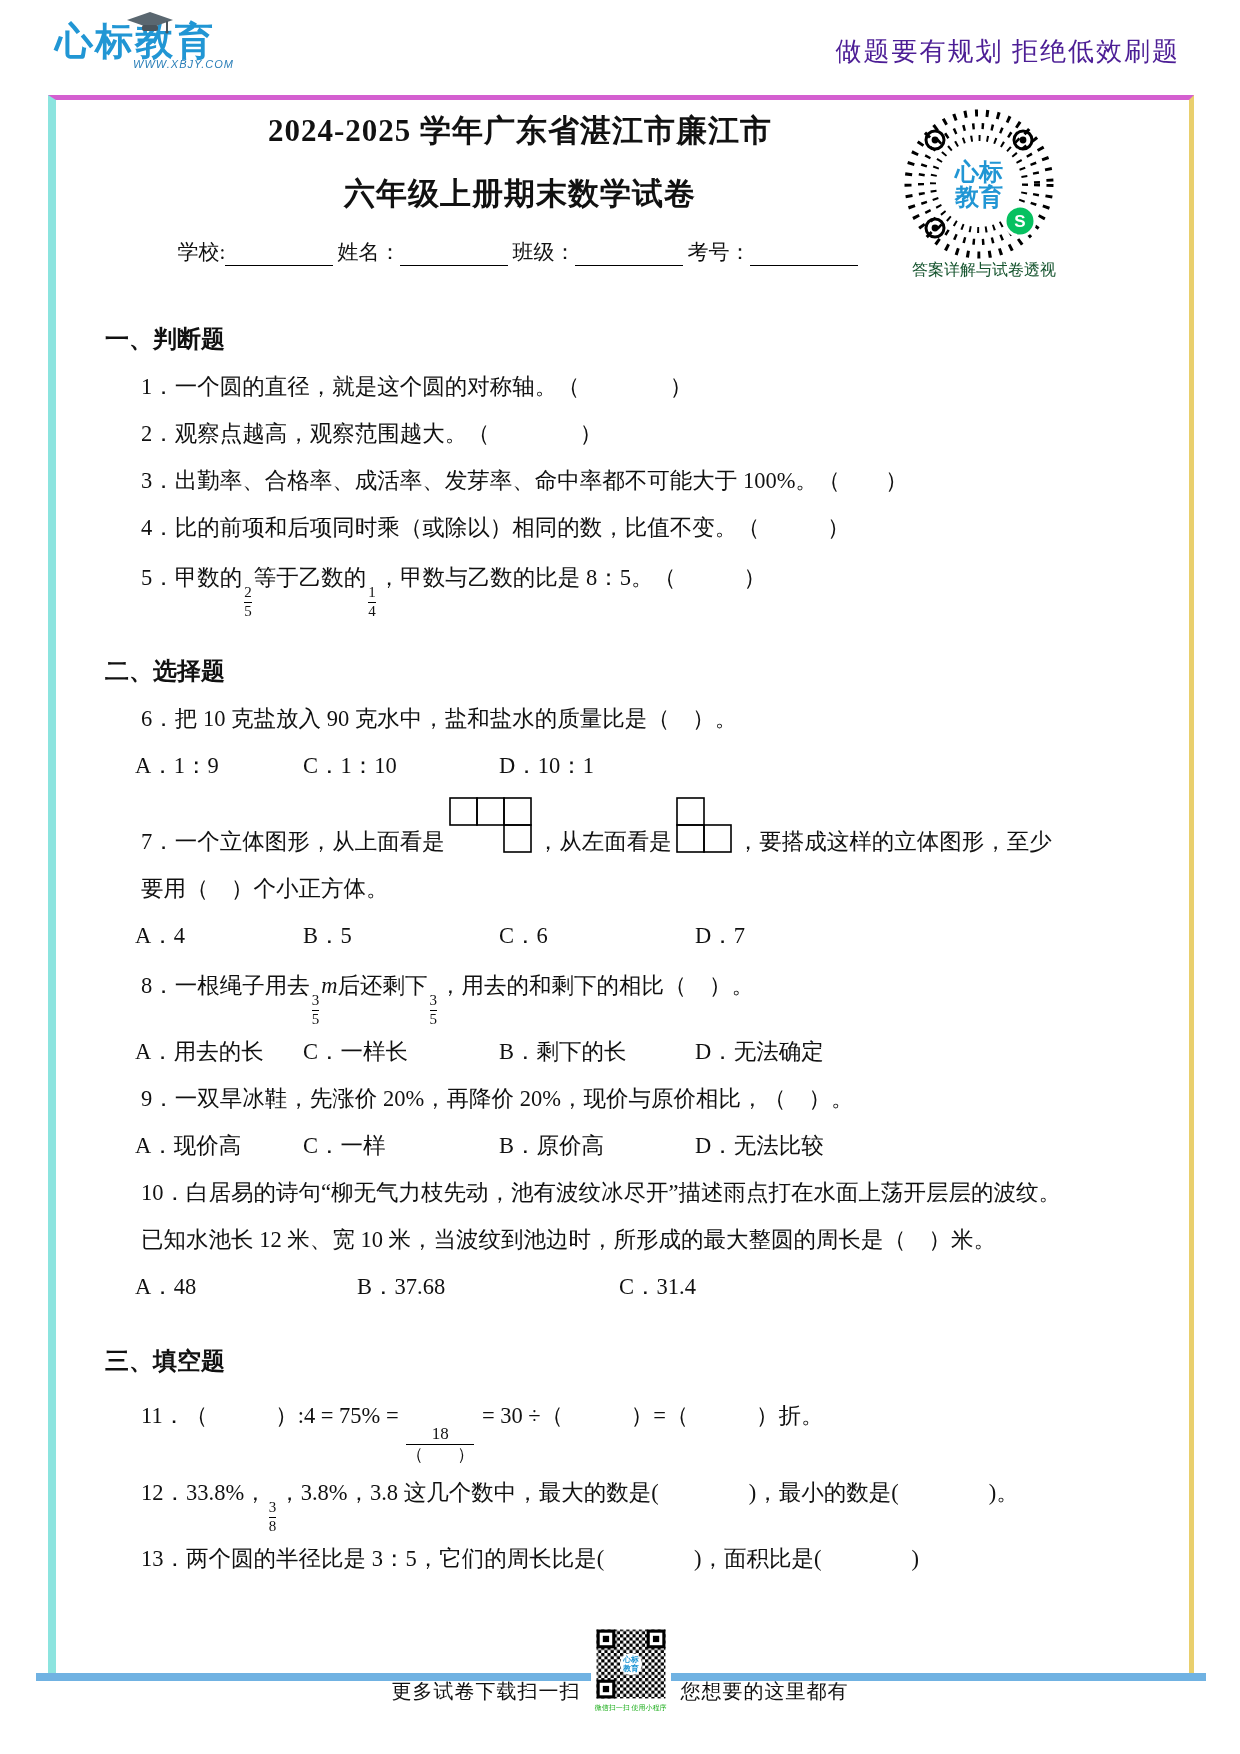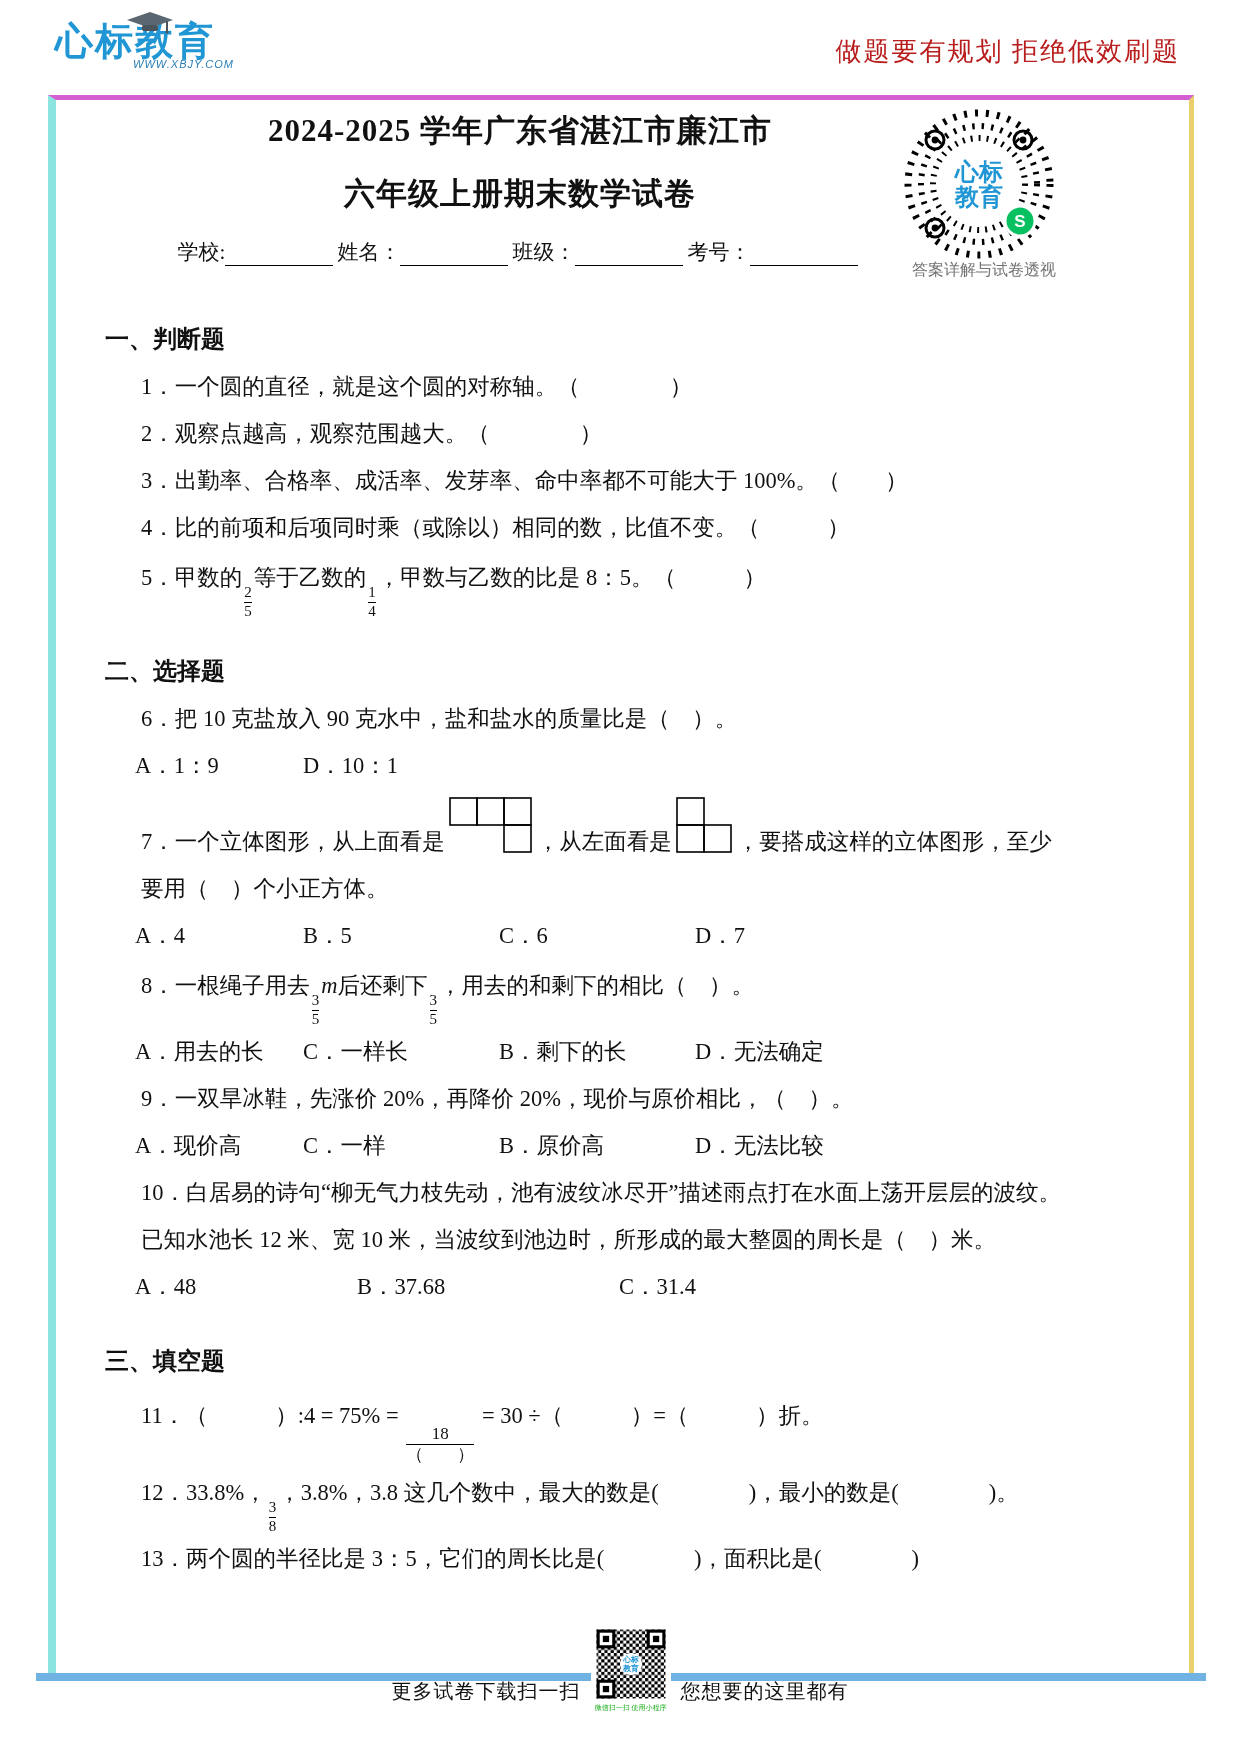--- a/index.html
+++ b/index.html
@@ -6,37 +6,37 @@
   .page{position:relative;width:1240px;height:1754px;background:#fff;overflow:hidden;
         font-family:"Liberation Serif","DejaVu Serif",serif;color:#111;}
 
   
   .hdr-logo{position:absolute;left:55px;top:22px;}
   .hdr-logo .logo-name{font-family:"Liberation Sans","DejaVu Sans",sans-serif;
         font-weight:bold;font-size:38px;color:#2196d4;letter-spacing:2px;line-height:1;}
   .hdr-logo .logo-site{font-family:"Liberation Sans","DejaVu Sans",sans-serif;
         font-style:italic;font-size:11px;color:#2b7fb8;margin:-2px 0 0 78px;letter-spacing:1px;}
   .cap{position:absolute;left:72px;top:-10px;}
-  .hdr-slogan{position:absolute;right:60px;top:34px;font-size:26px;color:#b91c1c;letter-spacing:2px;}
+  .hdr-slogan{position:absolute;right:60px;top:34px;font-size:26px;color:#4c1d95;letter-spacing:2px;}
 
   
   .sheet{position:absolute;left:48px;top:95px;width:1146px;height:1578px;box-sizing:border-box;
          border-top:5px solid #d45fd0;border-left:8px solid #8ce4df;border-right:5px solid #e9cf6d;}
   .sheet-inner{position:relative;width:100%;height:100%;box-sizing:border-box;padding:14px 0 0 49px;}
 
   
   .title-col{width:830px;text-align:center;}
   .title-line{font-size:31px;font-weight:bold;letter-spacing:1px;line-height:34px;}
   .title-line + .title-line{margin-top:29px;}
   .fields{margin-top:27px;display:flex;justify-content:center;align-items:flex-end;font-size:21px;}
   .blank{display:inline-block;width:108px;border-bottom:1.6px solid #000;height:22px;margin-right:4px;}
 
   
   .qr-top{position:absolute;left:845px;top:6px;width:156px;text-align:center;}
-  .qr-caption{position:absolute;left:838px;top:160px;width:180px;text-align:center;font-size:16px;color:#737373;}
+  .qr-caption{position:absolute;left:838px;top:160px;width:180px;text-align:center;font-size:16px;color:#14532d;}
 
   
   .content{margin-top:50px;width:980px;font-size:22.5px;}
   .sec-h{font-weight:bold;font-size:24px;line-height:47px;}
   .sec-h.gap{margin-top:28px;}
   .q{line-height:47px;margin-left:36px;}
   .opts{display:flex;line-height:47px;padding-left:30px;}
   .opts > span:nth-child(1){width:168px;}
   .opts > span:nth-child(2){width:196px;}
   .opts > span:nth-child(3){width:196px;}
@@ -134,20 +134,21 @@
               <span>1</span>
               <span class="fbar"></span>
               <span>4</span>
             </span><span>，甲数与乙数的比是 8：5。（　　　）</span>
         </div>
 
         <div class="sec-h gap">二、选择题</div>
         <div class="q">6．把 10 克盐放入 90 克水中，盐和盐水的质量比是（　）。</div>
         <div class="opts">
           <span>A．1：9</span>
+            <span>C．1：10</span>
             <span>D．10：1</span>
         </div>
         <div class="q" style="margin-top:8px;">
           <span>7．一个立体图形，从上面看是</span><svg class="shape" width="84" height="58" viewBox="0 0 84 58">
               <g fill="none" stroke="#000" stroke-width="1.6">
                 <rect x="1" y="1" width="27" height="27"></rect>
                 <rect x="28" y="1" width="27" height="27"></rect>
                 <rect x="55" y="1" width="27" height="27"></rect>
                 <rect x="55" y="28" width="27" height="27"></rect>
               </g>

